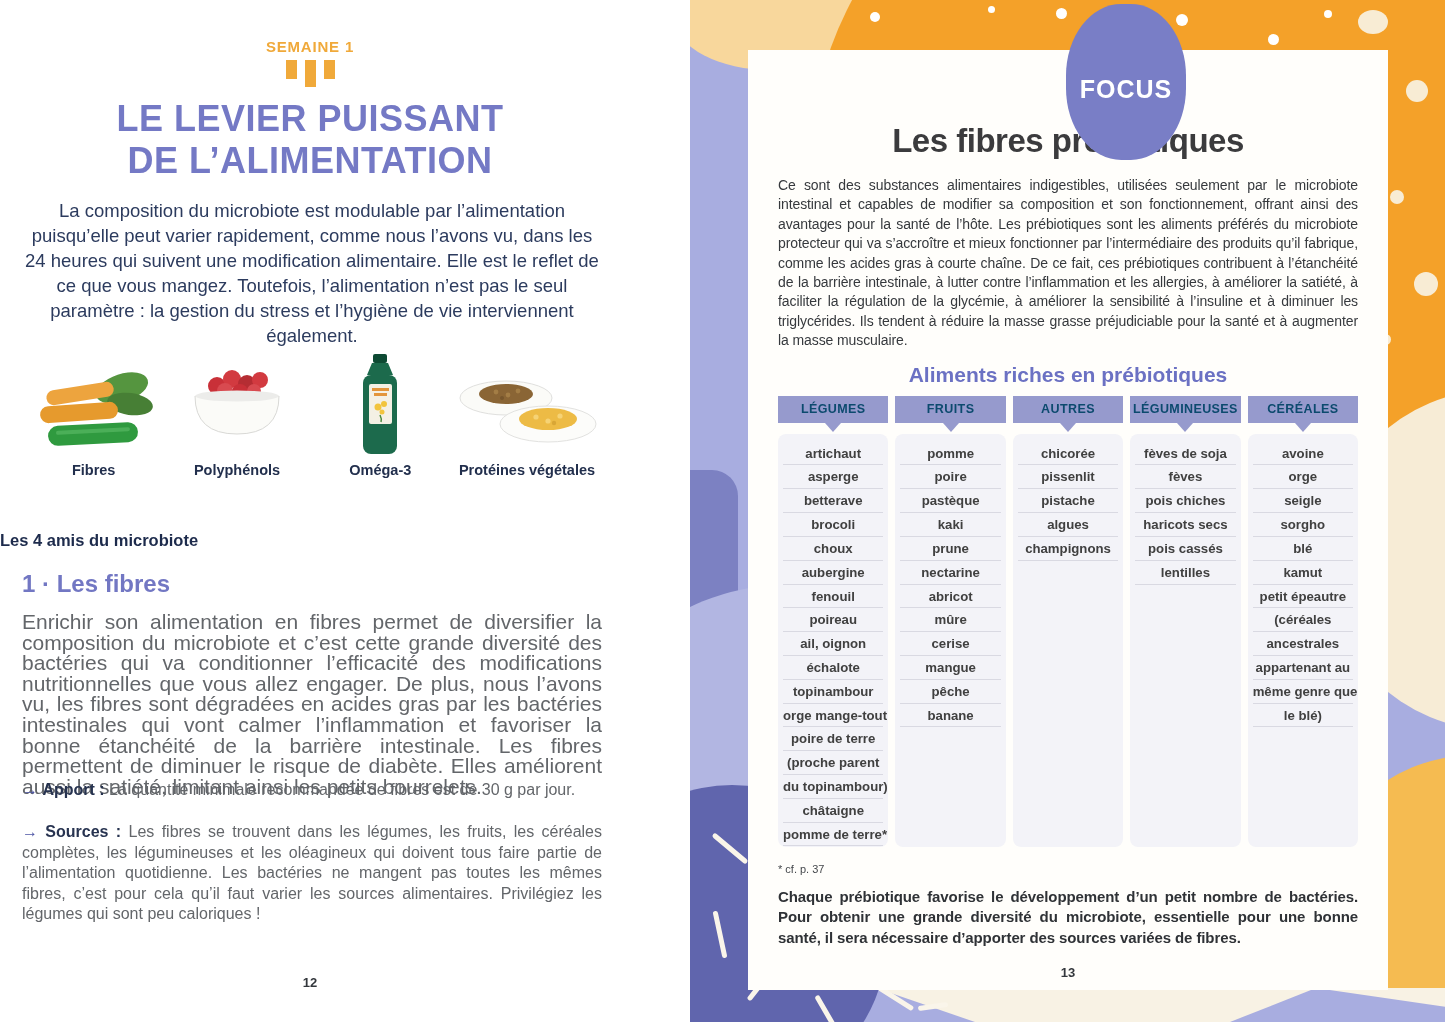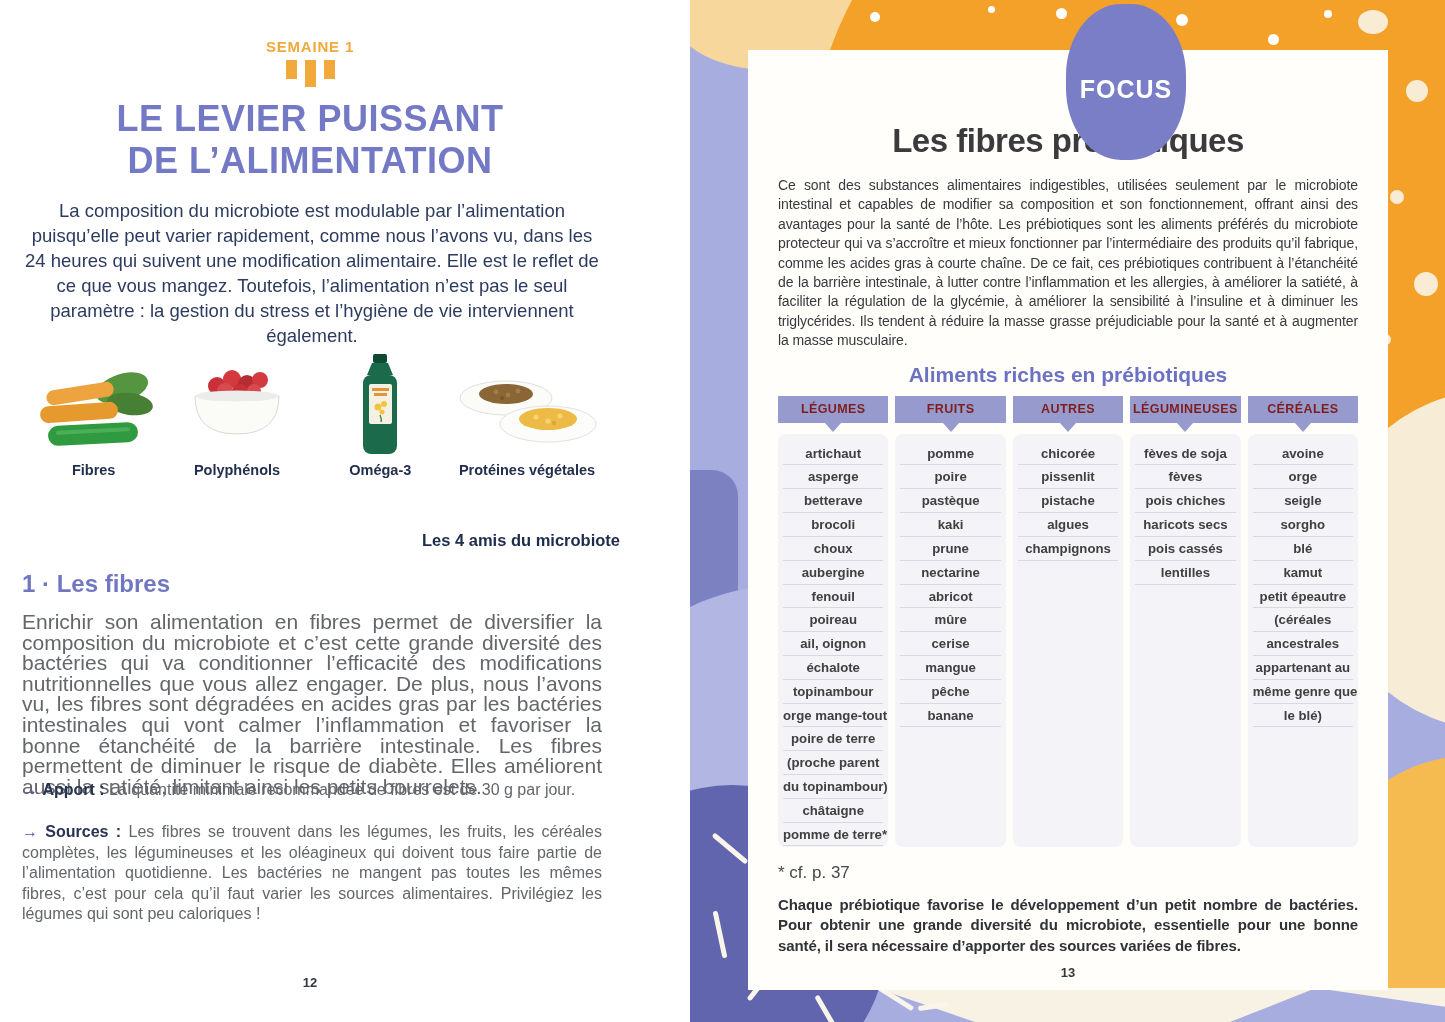--- a/index.html
+++ b/index.html
@@ -13,21 +13,21 @@
   .week-bars .bar{width:11px;height:19px;background:#f0a93a;}
   .week-bars .bar.mid{height:27px;}
   .l-title{position:absolute;top:98px;left:0;width:620px;margin:0;text-align:center;
            font-size:36px;line-height:1.16;font-weight:800;letter-spacing:.5px;color:#7479c5;}
   .l-intro{position:absolute;top:198px;left:20px;width:584px;margin:0;text-align:center;
            font-size:18.5px;line-height:25px;font-weight:500;color:#2c3b5e;}
   .icons-row{position:absolute;top:354px;left:22px;width:580px;display:flex;}
   .icon-cell{flex:1;display:flex;flex-direction:column;align-items:center;}
   .icon-art{height:100px;display:flex;align-items:flex-end;justify-content:center;}
   .icon-label{margin-top:8px;font-size:14.5px;font-weight:600;color:#222f4d;text-align:right;}
-  .l-caption{position:absolute;top:531px;left:0;width:620px;text-align:right;
+  .l-caption{position:absolute;top:531px;left:0;width:620px;text-align:left;
              font-size:16.5px;font-weight:700;color:#1d2b4c;}
   .l-h2{position:absolute;top:570px;left:22px;margin:0;font-size:24px;font-weight:700;color:#7277c3;}
   .l-body{position:absolute;top:612px;left:22px;width:580px;margin:0;text-align:justify;
           font-size:21px;line-height:20.6px;color:#63666a;}
   .l-bullet{position:absolute;left:22px;width:580px;margin:0;text-align:justify;
             font-size:16px;line-height:20.6px;color:#63666a;}
   .l-bullet .arrow{color:#4d55a5;font-weight:700;}
   .l-bullet strong{color:#273350;}
   .pagenum{font-size:13px;font-weight:700;color:#33373c;text-align:center;}
   .l-pagenum{position:absolute;top:975px;left:0;width:620px;}
@@ -56,29 +56,29 @@
                border-radius:46%;display:flex;align-items:flex-end;justify-content:center;
                box-sizing:border-box;padding-bottom:56px;text-align:center;}
   .focus-badge span{color:#ffffff;font-size:25px;font-weight:800;letter-spacing:1px;}
   .r-title{margin:72px 0 0 0;text-align:center;font-size:33px;font-weight:700;color:#3b3b3d;letter-spacing:-.5px;}
   .r-intro{margin:16px 0 0 0;text-align:justify;font-size:14px;line-height:19.4px;
            font-weight:500;color:#36393d;letter-spacing:-.1px;}
   .r-table-title{margin:12px 0 0 0;text-align:center;font-size:21px;font-weight:700;color:#6b71c3;}
   .r-table{margin-top:9px;display:flex;gap:7px;}
   .r-col{flex:1;min-width:0;}
   .col-head{position:relative;height:27px;background:#969acd;display:flex;align-items:center;justify-content:center;}
-  .col-head span{font-size:12.5px;font-weight:700;letter-spacing:.4px;color:#7f1d1d;white-space:nowrap;}
+  .col-head span{font-size:12.5px;font-weight:700;letter-spacing:.4px;color:#0c4a6e;white-space:nowrap;}
   .col-head .tri{position:absolute;left:50%;top:27px;margin-left:-8px;width:0;height:0;
                  border-left:8px solid transparent;border-right:8px solid transparent;
                  border-top:9px solid #969acd;}
   .col-body{margin:11px 0 0 0;padding:8px 5px 0 5px;list-style:none;background:#f3f3f8;
             border-radius:8px;height:413px;box-sizing:border-box;overflow:hidden;}
   .col-body li{font-size:13.2px;line-height:1.35;font-weight:600;color:#404040;text-align:center;
                padding:3px 0 2px 0;border-bottom:1px solid #d9d9e2;white-space:nowrap;}
-  .r-footnote{margin-top:16px;font-size:17px;color:#45484c;}
+  .r-footnote{margin-top:16px;font-size:11px;color:#45484c;}
   .r-conclusion{margin:12px 0 0 0;text-align:justify;font-size:15px;line-height:20.5px;
                 font-weight:700;color:#2f3236;letter-spacing:-.1px;}
   .r-pagenum{position:absolute;bottom:10px;left:0;width:640px;}
 </style>
 </head>
 <body>
 
 <div class="spread">
 
   <section class="page-left">

